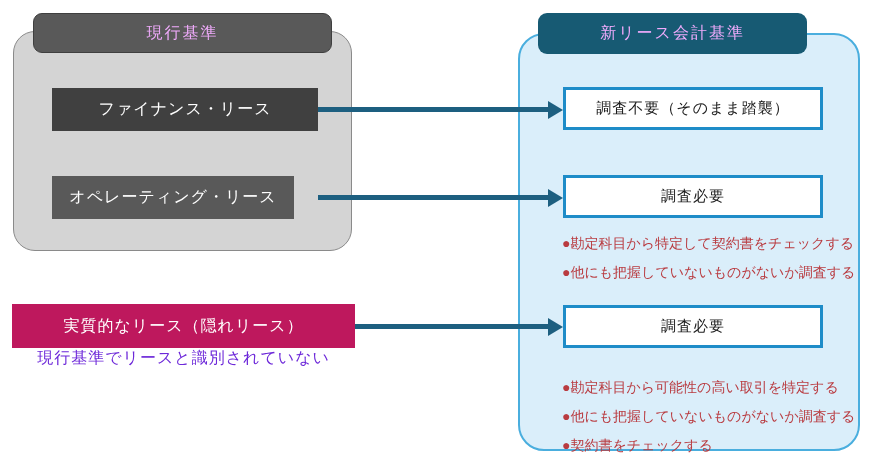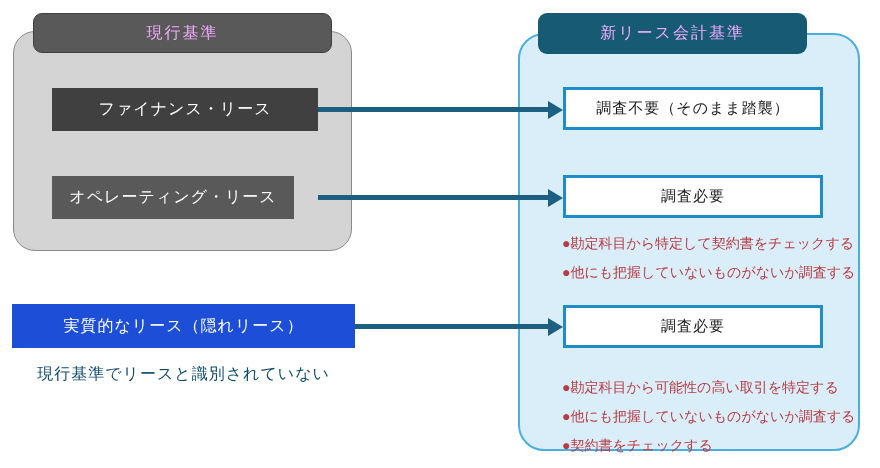--- a/index.html
+++ b/index.html
@@ -74,28 +74,28 @@
     background: #404040;
   }
   .gray-box-operating {
     left: 52px; top: 176px;
     width: 242px; height: 43px;
     background: #595959;
   }
   .gray-box-hidden {
     left: 12px; top: 304px;
     width: 343px; height: 44px;
-    background: #1d4ed8;
+    background: #be185d;
   }
   .red-note {
     position: absolute;
-    left: 12px; top: 364px;
+    left: 12px; top: 348px;
     width: 343px;
     text-align: center;
-    color: #0c4a6e;
+    color: #6d28d9;
     font-size: 16px;
     letter-spacing: 1px;
   }
   
   .white-box {
     position: absolute;
     display: flex;
     align-items: center;
     justify-content: center;
     width: 260px; height: 43px;

